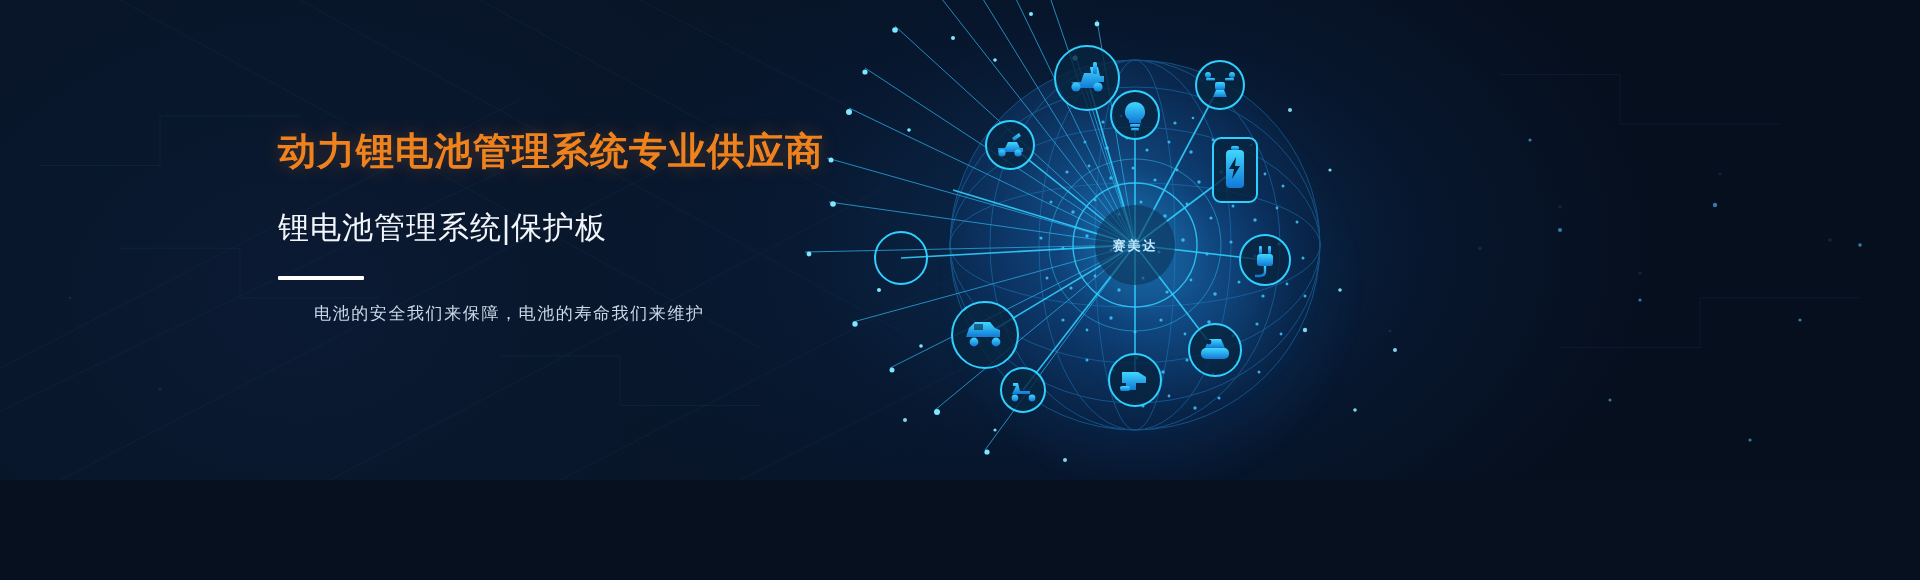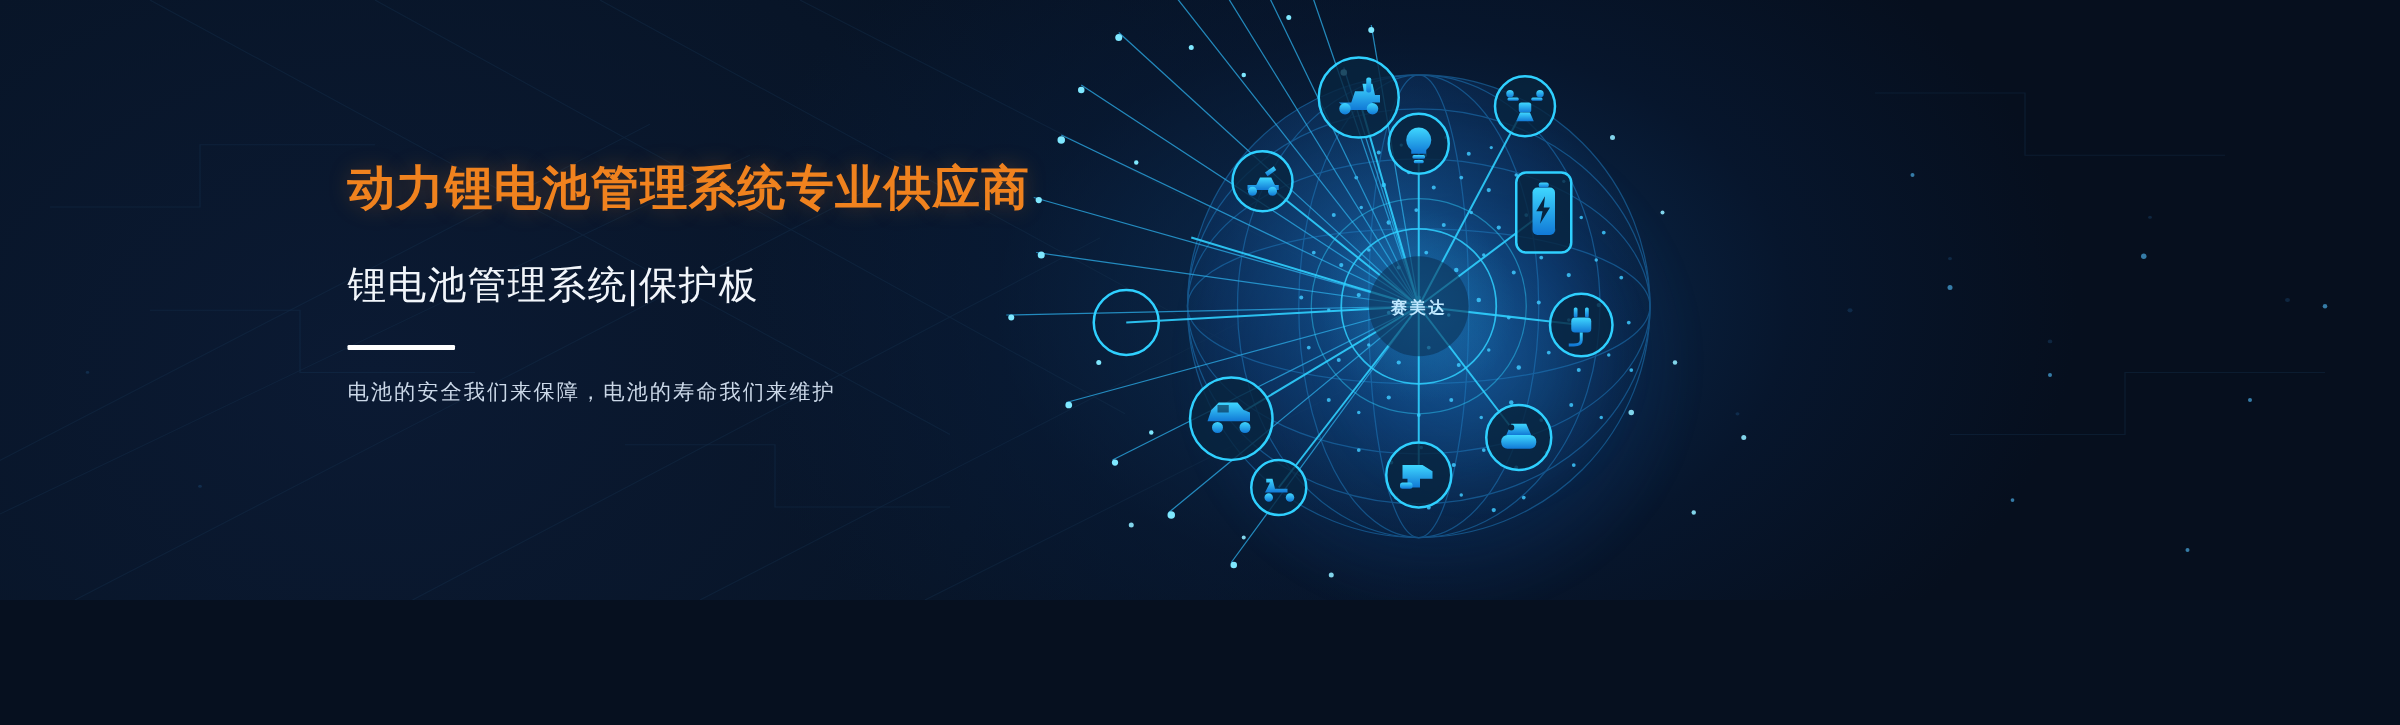--- a/index.html
+++ b/index.html
@@ -32,21 +32,21 @@
     font-size:31px;line-height:1.0;letter-spacing:1px;
     font-weight:400;color:#f2f6fb;white-space:nowrap;
   }
   .divider{
     margin-top:33px;
     width:86px;height:4px;background:#ffffff;border-radius:1px;
   }
   .tagline{
     margin-top:25px;
     font-size:17px;line-height:1.0;letter-spacing:1.6px;
-    color:#cbd8e8;white-space:nowrap;
+    color:#cbd8e8;white-space:nowrap;margin-left:36px;
   }
 
   
   .globe-wrap{position:absolute;left:835px;top:-10px;width:640px;height:600px;}
   .globe-wrap svg{display:block;width:100%;height:100%;overflow:visible;}
 
   
   .glow-a{position:absolute;left:940px;top:90px;width:420px;height:400px;border-radius:50%;
      background:radial-gradient(circle,rgba(20,110,190,.40) 0%,rgba(14,70,140,.18) 48%,rgba(0,0,0,0) 72%);
      filter:blur(6px);pointer-events:none;}

